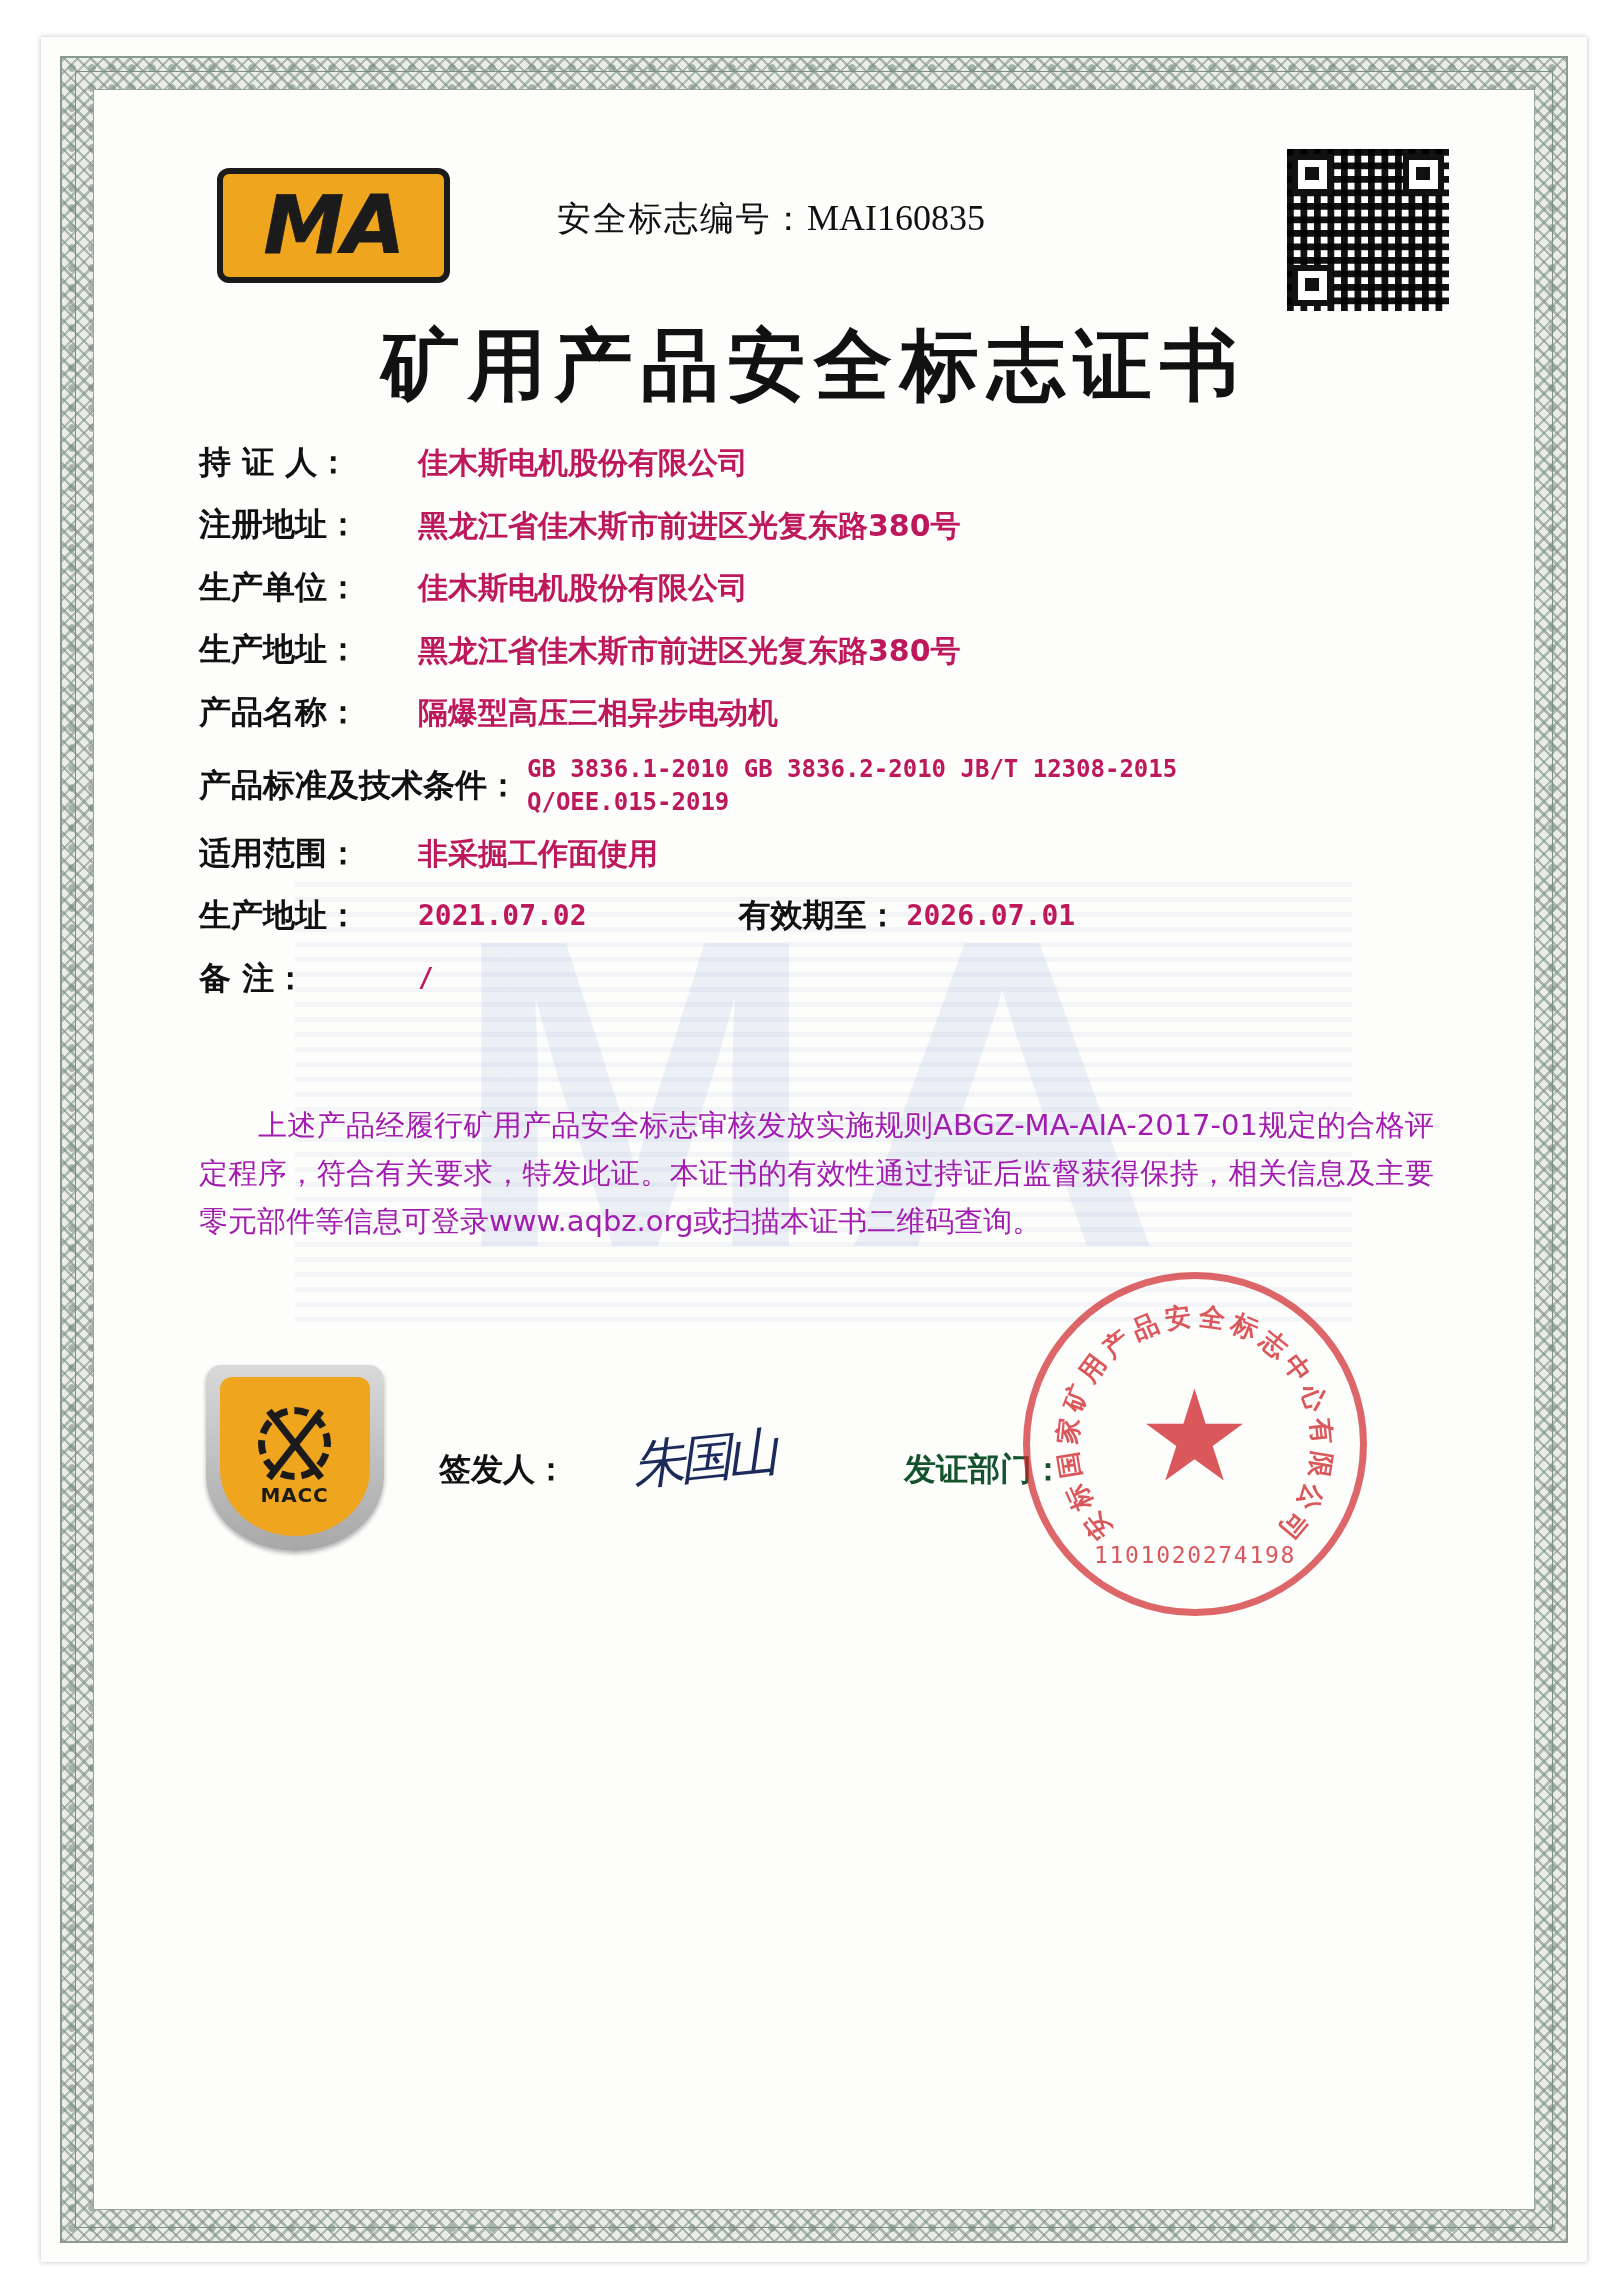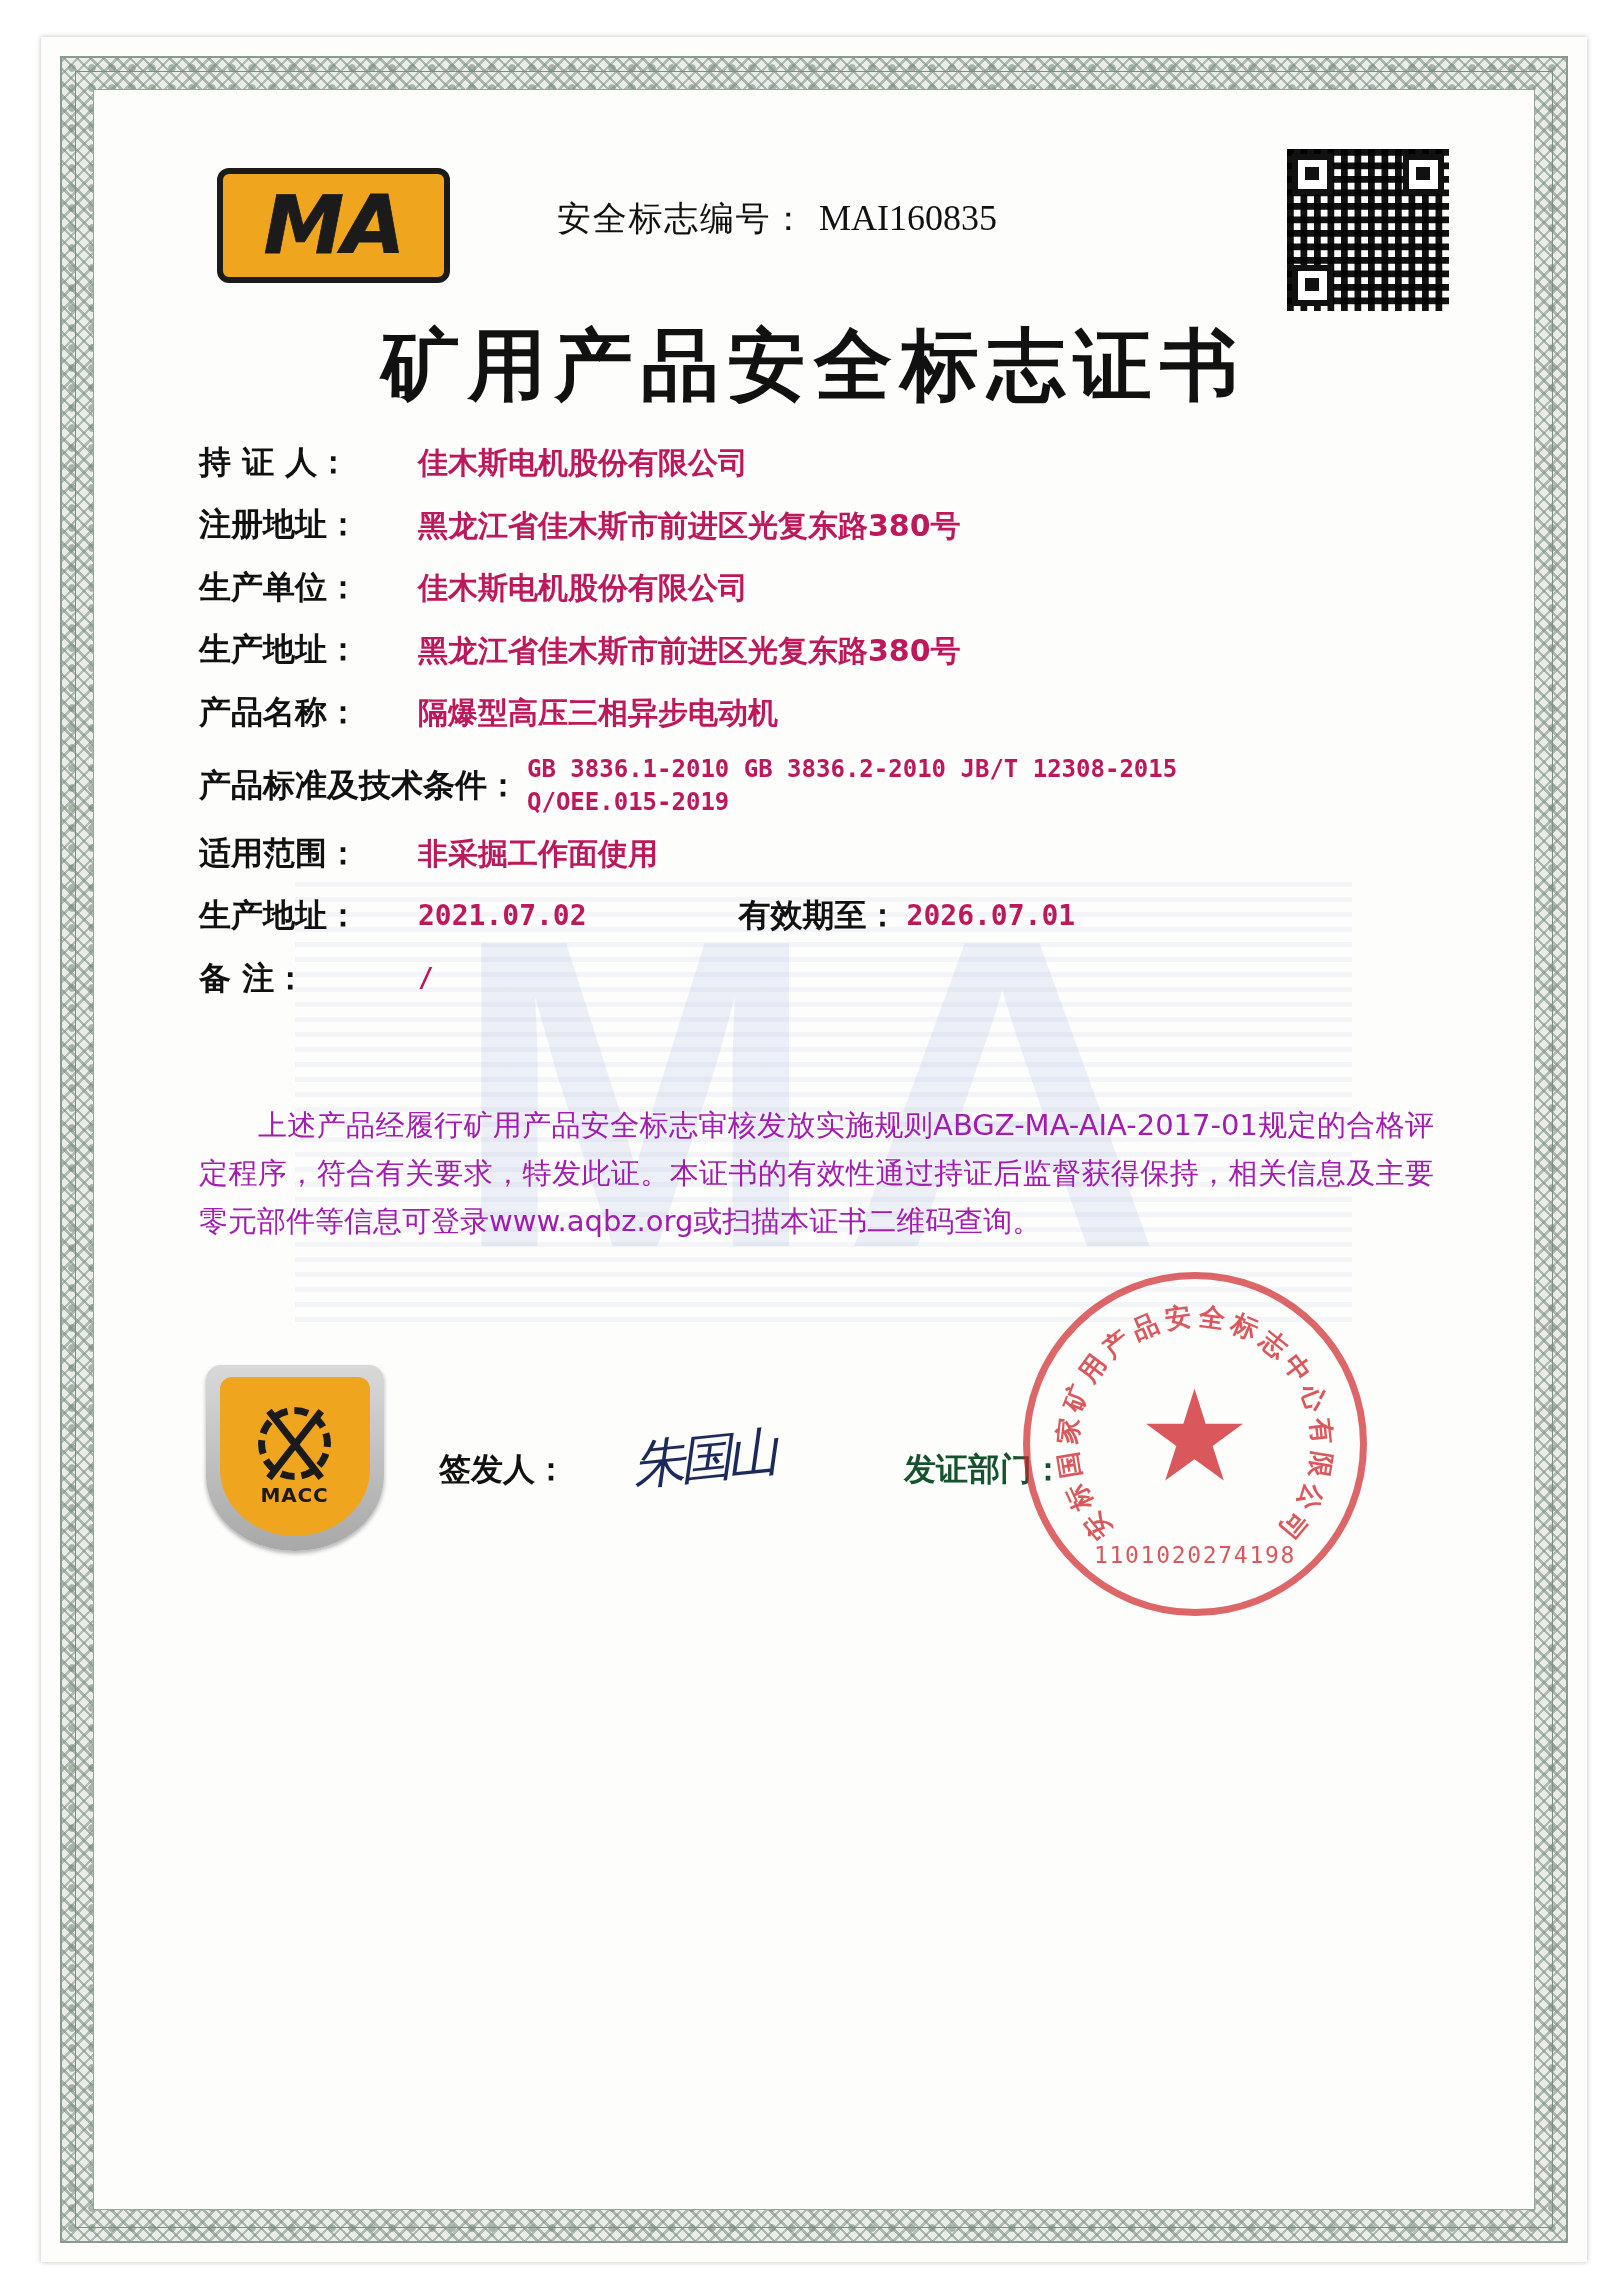--- a/index.html
+++ b/index.html
@@ -145,21 +145,20 @@
     top: 52px;
     font-size: 34px;
     font-family: "DejaVu Sans", sans-serif;
     color: #111;
     white-space: nowrap;
   }
   .cert-no .label { letter-spacing: 1.7px; }
   .cert-no .value {
     font-family: "Liberation Serif", serif;
     font-size: 36px;
-    margin-left: 12px;
   }
 
   .qr {
     position: absolute;
     right: 18.6px;
     top: 5px;
     width: 162px;
     height: 162px;
     background-color: #ffffff;
     background-image:

